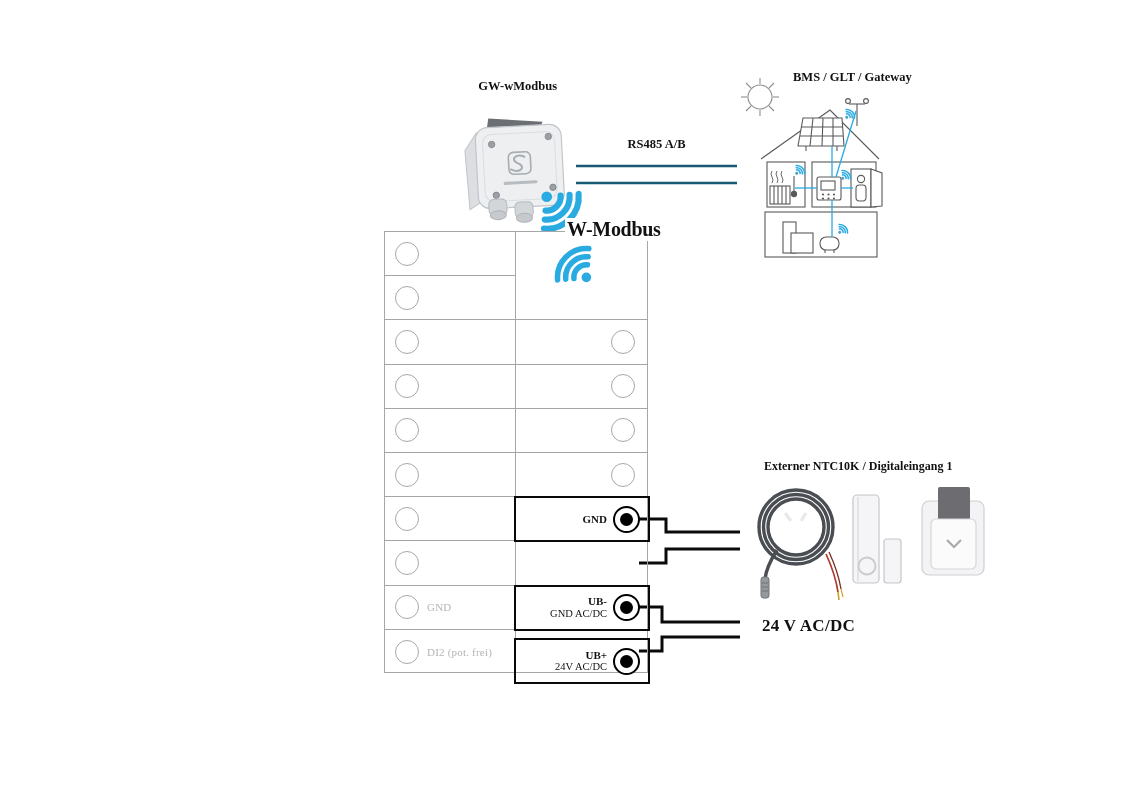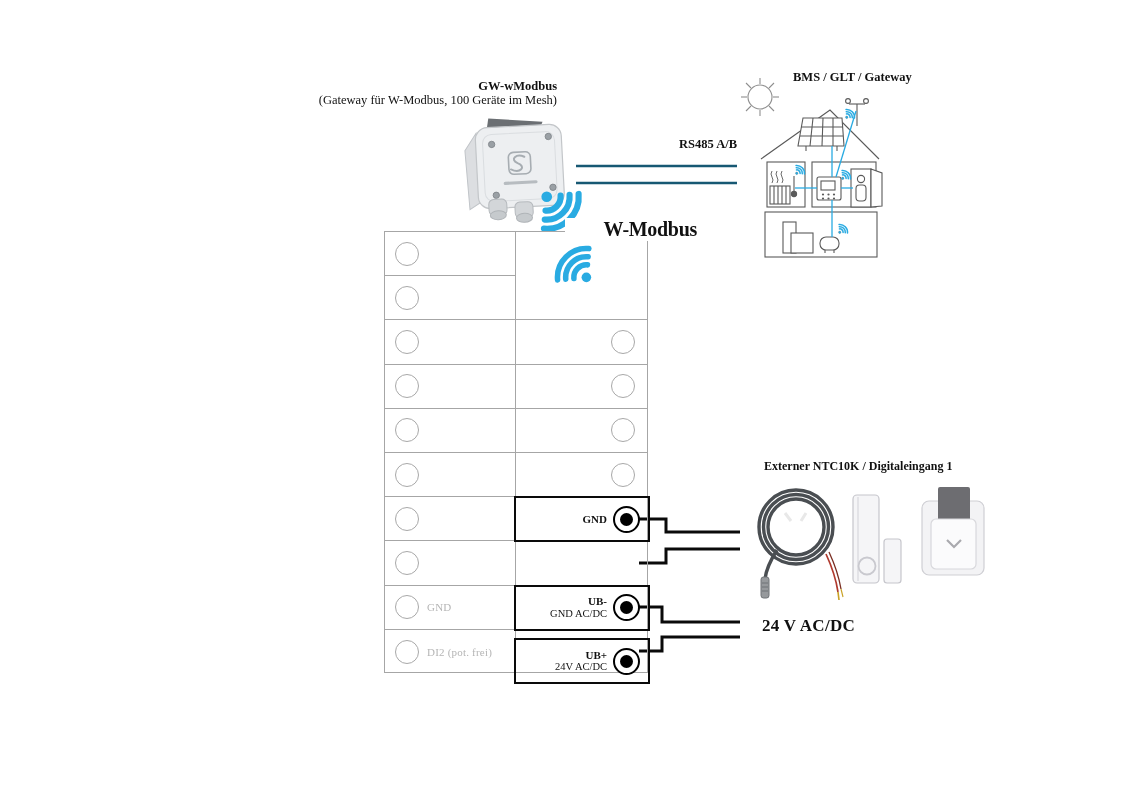--- a/index.html
+++ b/index.html
@@ -7,22 +7,22 @@
     position:relative;width:1132px;height:716px;background:#fff;overflow:hidden;
     font-family:Liberation Serif, serif;color:#111;
   }
   #diagram-svg{position:absolute;left:0;top:0;z-index:1;}
 
   
   .lbl{position:absolute;z-index:4;white-space:nowrap;}
   .gateway-caption{right:575px;top:79px;text-align:right;line-height:14px;font-size:12.5px;z-index:4;}
   .gateway-caption .t{font-weight:bold;}
   .bms-label{left:793px;top:70px;font-size:12.5px;font-weight:bold;}
-  .rs485-label{left:576px;top:137px;width:161px;text-align:right;font-size:12.5px;font-weight:bold;}
-  .wmodbus-label{left:565px;top:218px;width:130px;text-align:right;font-size:20px;font-weight:800;
+  .rs485-label{left:576px;top:137px;width:161px;text-align:center;font-size:12.5px;font-weight:bold;}
+  .wmodbus-label{left:565px;top:218px;width:130px;text-align:left;font-size:20px;font-weight:800;
     letter-spacing:-0.3px;background:#fff;padding:0 2px;z-index:5;}
   .sensors-label{left:764px;top:459px;font-size:12px;font-weight:bold;}
   .power-label{left:762px;top:616px;font-size:17px;font-weight:800;letter-spacing:0.3px;}
 
   
   .tbl{position:absolute;left:384px;top:231px;width:264px;height:442px;
     border:1px solid #a6a6a6;box-sizing:border-box;z-index:2;}
   .tbl .cols{display:flex;height:100%;}
   .col-l{width:130px;border-right:1px solid #a6a6a6;display:flex;flex-direction:column;}
   .col-r{flex:1;display:flex;flex-direction:column;position:relative;}
@@ -231,21 +231,20 @@
     <g>
       <rect x="922" y="501" width="62" height="74" rx="7" fill="#f3f3f5" stroke="#cfcfd4" stroke-width="1.2"></rect>
       <rect x="938" y="487" width="32" height="38" rx="2" fill="#6d6d71"></rect>
       <rect x="931" y="519" width="45" height="50" rx="5" fill="#fbfbfc" stroke="#d8d8dc" stroke-width="1.2"></rect>
       <path d="M 947,540 l 7,7 l 7,-7" fill="none" stroke="#a9a9ae" stroke-width="2.2"></path>
     </g>
   </svg>
 
   <div class="lbl gateway-caption">
     <div class="t">GW-wModbus</div>
-    <div>(Gateway für W-Modbus, 100 Geräte im Mesh)</div>
   </div>
 
   <div class="lbl bms-label">BMS / GLT / Gateway</div>
 
   <div class="lbl rs485-label">RS485 A/B</div>
 
   <div class="lbl wmodbus-label">W-Modbus</div>
 
   <div class="lbl sensors-label">Externer NTC10K / Digitaleingang 1</div>
 

